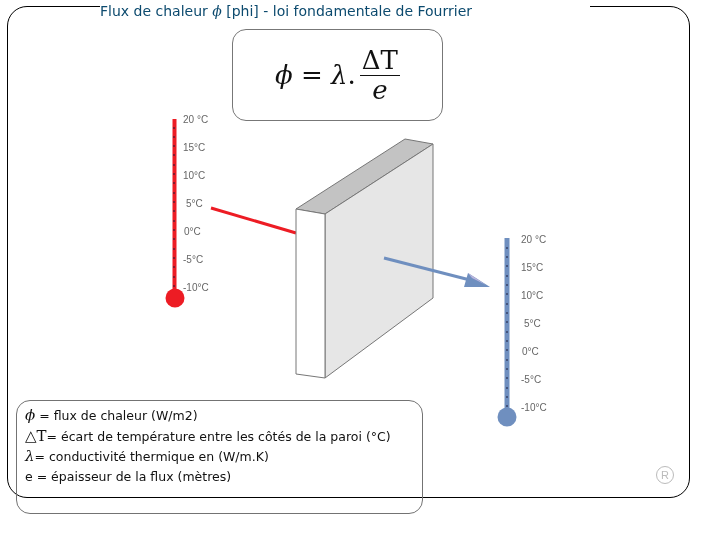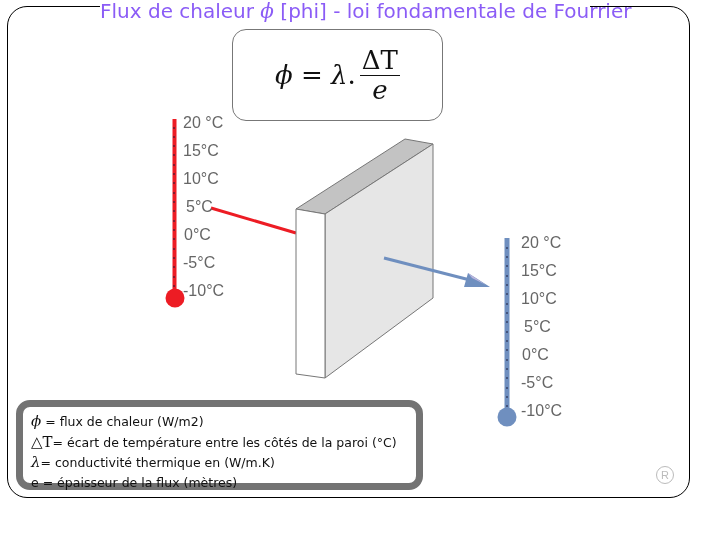--- a/index.html
+++ b/index.html
@@ -1,29 +1,29 @@
 <!DOCTYPE html>
 <html><head>
 <meta charset="utf-8">
 <style>
   html, body { margin:0; padding:0; background:#ffffff; }
   body { width:701px; height:540px; position:relative; overflow:hidden; font-family:"DejaVu Sans", sans-serif; }
   .frame { position:absolute; left:7px; top:6px; width:683px; height:492px; border:1.5px solid #000; border-radius:20px; box-sizing:border-box; }
-  .title { position:absolute; left:100px; top:0px; width:490px; height:22px; background:#fff; text-align:left; font-family:"DejaVu Sans", sans-serif; font-size:20px; color:#8b5cf6; line-height:22px; white-space:nowrap; }
+  .title { position:absolute; left:100px; top:0px; width:490px; height:22px; background:#fff; text-align:left; font-family:"DejaVu Sans", sans-serif; font-size:14px; color:#0c4a6e; line-height:22px; white-space:nowrap; }
   .title .phi { font-family:"DejaVu Serif", serif; font-style:italic; }
   .formula-box { position:absolute; left:232px; top:29px; width:211px; height:92px; border:1px solid #777; border-radius:14px; box-sizing:border-box; }
   .formula { position:absolute; left:0; top:0; width:100%; height:100%; display:flex; align-items:center; justify-content:center; font-family:"DejaVu Serif", serif; font-size:26px; color:#111; }
   .formula .it { font-style:italic; }
   .frac { display:inline-flex; flex-direction:column; align-items:center; margin-left:4px; }
   .frac .num { border-bottom:1.5px solid #111; padding:0 2px 1px; line-height:28px; }
   .frac .den { line-height:28px; font-style:italic; }
-  .legend { position:absolute; left:16px; top:400px; width:407px; height:90px; border:7px solid #737373; border-radius:14px; box-sizing:border-box; padding:4px 0 12px 8px; font-family:"DejaVu Sans", sans-serif; font-size:12.5px; color:#111; }
+  .legend { position:absolute; left:16px; top:400px; width:407px; height:114px; border:1px solid #737373; border-radius:14px; box-sizing:border-box; padding:4px 0 12px 8px; font-family:"DejaVu Sans", sans-serif; font-size:12.5px; color:#111; }
   .legend .row { height:20.5px; line-height:20.5px; white-space:nowrap; }
   .legend .sym { font-family:"DejaVu Serif", serif; font-size:15px; }
-  .tick-label { position:absolute; font-family:"Liberation Sans", sans-serif; font-size:16px; color:#666; white-space:nowrap; }
+  .tick-label { position:absolute; font-family:"Liberation Sans", sans-serif; font-size:10px; color:#666; white-space:nowrap; }
   .reg { position:absolute; left:656px; top:466px; width:18px; height:18px; border:1px solid #bbb; border-radius:50%; box-sizing:border-box; color:#bbb; font-family:"Liberation Sans", sans-serif; font-size:11px; text-align:center; line-height:16px; }
   svg.art { position:absolute; left:0; top:0; }
 </style>
 </head>
 <body>
 
 <div class="frame"></div>
 
 <div class="title"><span>Flux de chaleur </span><span class="phi">ϕ</span><span>  [phi] - loi fondamentale de Fourrier</span></div>
 

